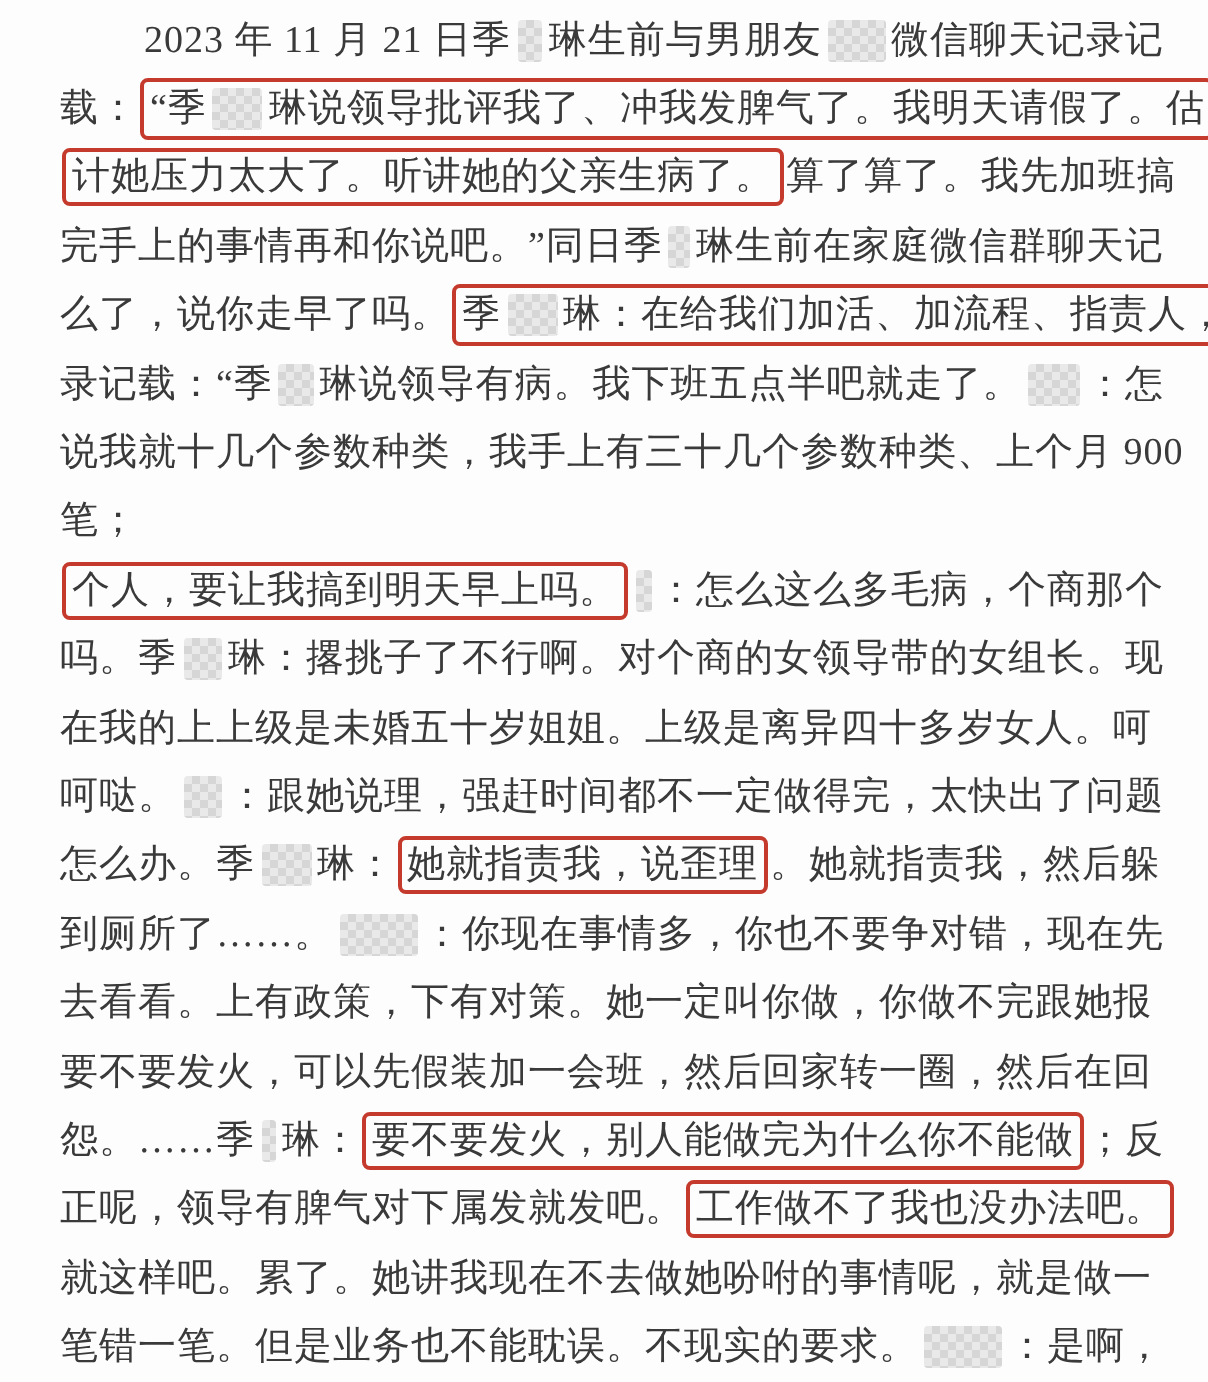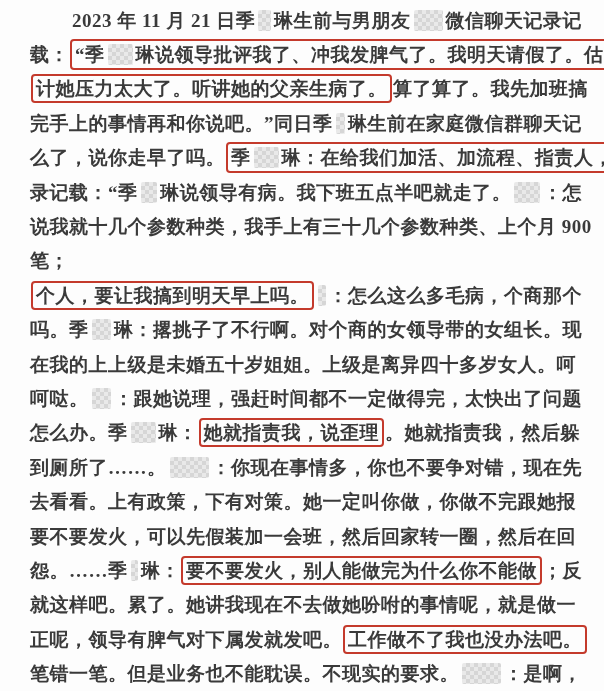--- a/index.html
+++ b/index.html
@@ -15,21 +15,20 @@
     position:relative;
     width:604px;height:691px;
     background:var(--bg);
     overflow:hidden;
     font-family:"Liberation Serif","DejaVu Serif",serif;
   }
   .doc{
     position:absolute;
     left:30px;top:3px;
     width:552px;
-    font-weight:bold;
   }
   .line{
     display:flex;
     align-items:center;
     height:34.4px;
     white-space:pre;
     overflow:visible;
   }
   .line.indent{padding-left:42px;}
   .txt{
@@ -74,17 +73,17 @@
       <div class="line"><span class="txt">笔；</span></div>
       <div class="line"><span class="box"><span class="txt">个人，要让我搞到明天早上吗。</span></span><span class="blur" style="width: 46px;"></span><span class="txt">：怎么这么多毛病，个商那个</span></div>
       <div class="line"><span class="txt">吗。季</span><span class="blur" style="width: 25px;"></span><span class="txt">琳：撂挑子了不行啊。对个商的女领导带的女组长。现</span></div>
       <div class="line"><span class="txt">在我的上上级是未婚五十岁姐姐。上级是离异四十多岁女人。呵</span></div>
       <div class="line"><span class="txt">呵哒。</span><span class="blur" style="width: 38px;"></span><span class="txt">：跟她说理，强赶时间都不一定做得完，太快出了问题</span></div>
       <div class="line"><span class="txt">怎么办。季</span><span class="blur" style="width: 25px;"></span><span class="txt">琳：</span><span class="box"><span class="txt">她就指责我，说歪理</span></span><span class="txt">。她就指责我，然后躲</span></div>
       <div class="line"><span class="txt">到厕所了……。</span><span class="blur" style="width: 48px;"></span><span class="txt">：你现在事情多，你也不要争对错，现在先</span></div>
       <div class="line"><span class="txt">去看看。上有政策，下有对策。她一定叫你做，你做不完跟她报</span></div>
       <div class="line"><span class="txt">要不要发火，可以先假装加一会班，然后回家转一圈，然后在回</span></div>
       <div class="line"><span class="txt">怨。……季</span><span class="blur" style="width: 25px;"></span><span class="txt">琳：</span><span class="box"><span class="txt">要不要发火，别人能做完为什么你不能做</span></span><span class="txt">；反</span></div>
+      <div class="line"><span class="txt">正呢，领导有脾气对下属发就发吧。</span><span class="box"><span class="txt">工作做不了我也没办法吧。</span></span></div>
       <div class="line"><span class="txt">就这样吧。累了。她讲我现在不去做她吩咐的事情呢，就是做一</span></div>
-      <div class="line"><span class="txt">正呢，领导有脾气对下属发就发吧。</span><span class="box"><span class="txt">工作做不了我也没办法吧。</span></span></div>
       <div class="line"><span class="txt">笔错一笔。但是业务也不能耽误。不现实的要求。</span><span class="blur" style="width: 48px;"></span><span class="txt">：是啊，</span></div>
     </div>
 </div>
 
 </body></html>

